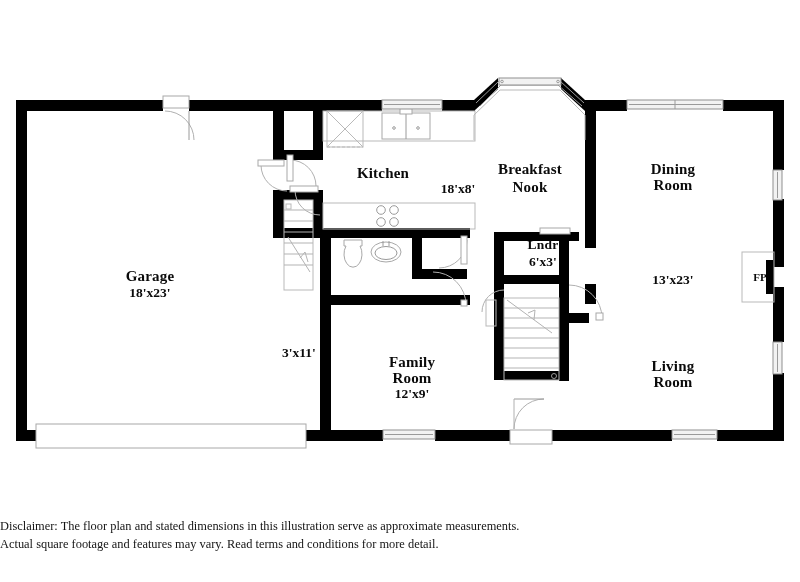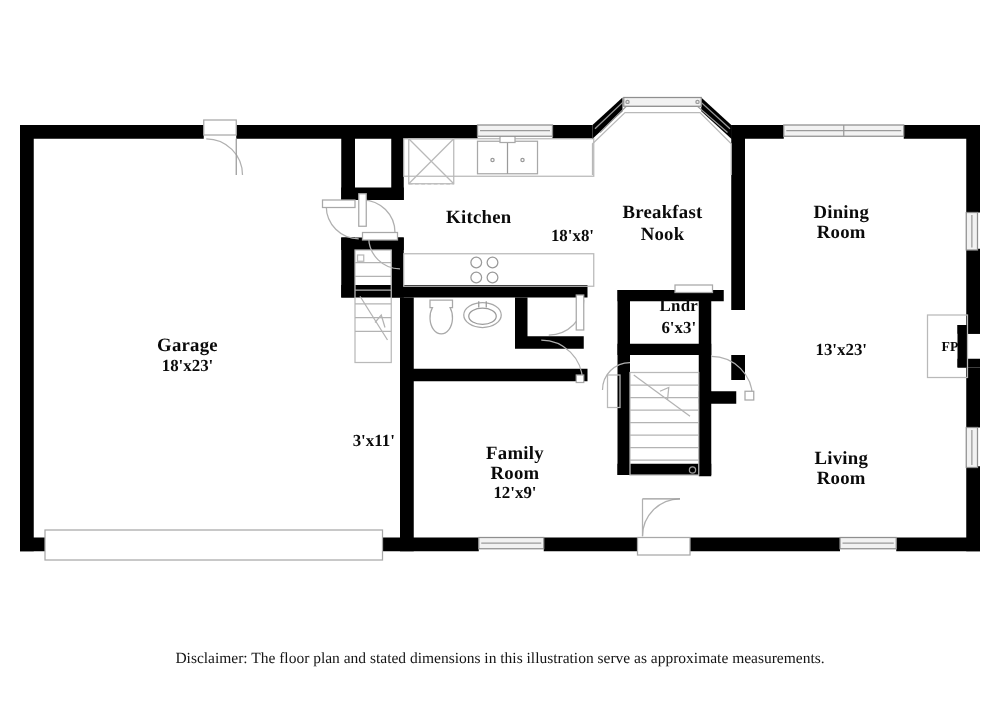--- a/index.html
+++ b/index.html
@@ -92,21 +92,20 @@
     fill: none;
     stroke: #bdbdbd;
     stroke-width: 1;
     stroke-dasharray: 3 2;
   }
   .disclaimer {
     position: absolute;
     left: 0;
     top: 518px;
     width: 800px;
-    text-align: center;
     font-family: "Liberation Serif", serif;
     font-size: 12.4px;
     color: #141414;
     line-height: 1.45;
   }
   .disclaimer div { white-space: nowrap; }
 </style>
 </head>
 <body>
 
@@ -343,15 +342,16 @@
     <text class="room-label" x="673" y="371">Living</text>
     <text class="room-label" x="673" y="387">Room</text>
 
     <text class="dim-label" x="299" y="357">3'x11'</text>
   </g>
 
 </svg>
 
 <div class="disclaimer">
   <div>Disclaimer: The floor plan and stated dimensions in this illustration serve as approximate measurements.</div>
+  <div>Actual square footage and features may vary. Read terms and conditions for more detail.</div>
 </div>
 
 </div>
 
 </body></html>

